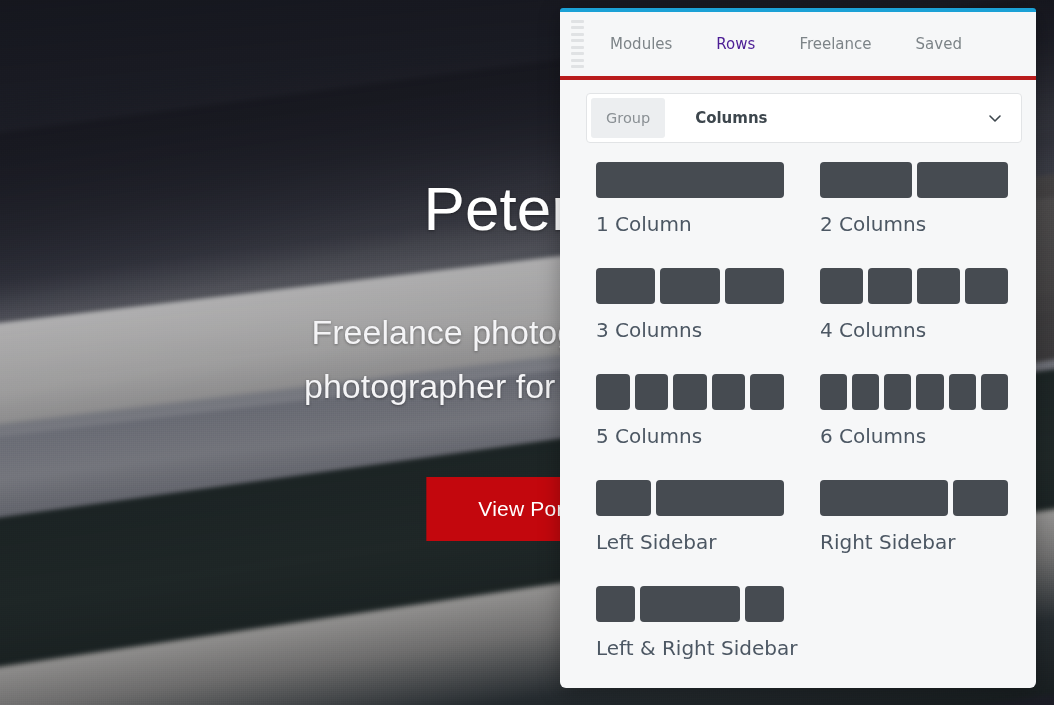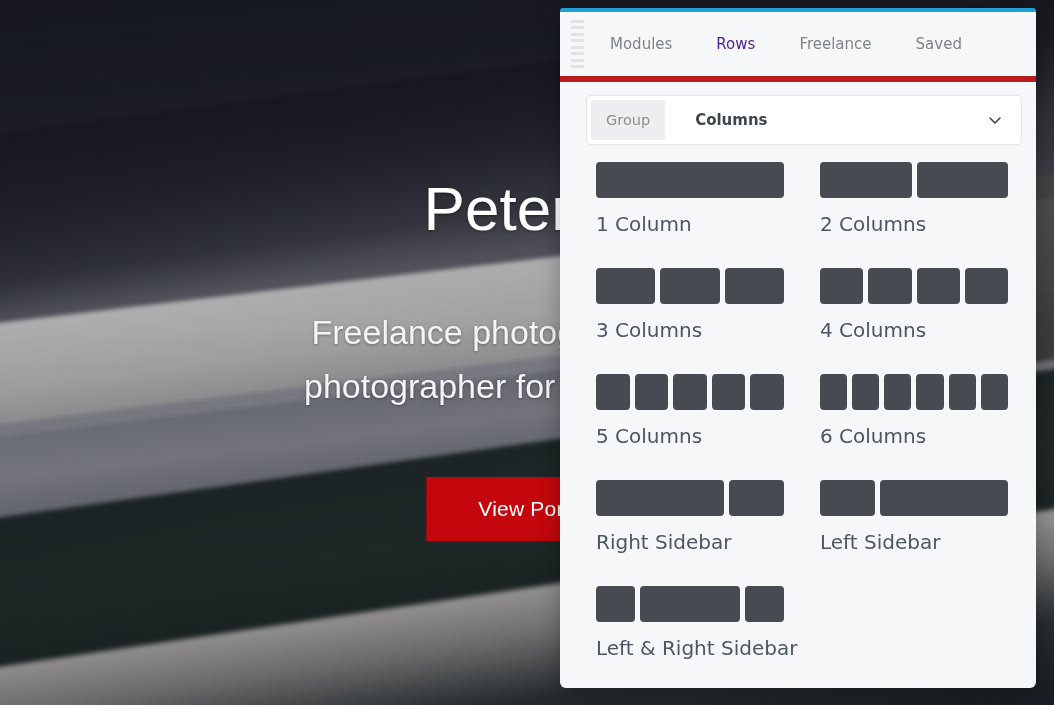--- a/index.html
+++ b/index.html
@@ -198,21 +198,21 @@
     height: 0;
     border-left: 19px solid transparent;
     border-right: 19px solid transparent;
     border-bottom: 15px solid #1ba1d6;
   }
 
   .panel-header {
     position: relative;
     height: 64px;
     background: #f6f7f8;
-    border-bottom: 6px solid #b91c1c;
+    border-bottom: 4px solid #b91c1c;
     display: flex;
     align-items: center;
   }
   .drag-handle {
     position: absolute;
     left: 11px;
     top: 8px;
     width: 13px;
     height: 48px;
     display: flex;
@@ -434,31 +434,31 @@
               <span style="width: calc(16.66% - 4.17px);"></span>
               <span style="width: calc(16.66% - 4.17px);"></span>
               <span style="width: calc(16.66% - 4.17px);"></span>
               <span style="width: calc(16.66% - 4.17px);"></span>
               <span style="width: calc(16.66% - 4.17px);"></span>
             </div>
             <div class="row-label">6 Columns</div>
           </div>
           <div class="row-item">
             <div class="row-preview">
+              <span style="width: calc(30% - 1.5px);"></span>
+              <span style="width: calc(70% - 3.5px);"></span>
+            </div>
+            <div class="row-label">Left Sidebar</div>
+          </div>
+          <div class="row-item">
+            <div class="row-preview">
               <span style="width: calc(70% - 3.5px);"></span>
               <span style="width: calc(30% - 1.5px);"></span>
             </div>
             <div class="row-label">Right Sidebar</div>
-          </div>
-          <div class="row-item">
-            <div class="row-preview">
-              <span style="width: calc(30% - 1.5px);"></span>
-              <span style="width: calc(70% - 3.5px);"></span>
-            </div>
-            <div class="row-label">Left Sidebar</div>
           </div>
           <div class="row-item">
             <div class="row-preview">
               <span style="width: calc(22% - 2.2px);"></span>
               <span style="width: calc(56% - 5.6px);"></span>
               <span style="width: calc(22% - 2.2px);"></span>
             </div>
             <div class="row-label">Left &amp; Right Sidebar</div>
           </div>
         </div>

